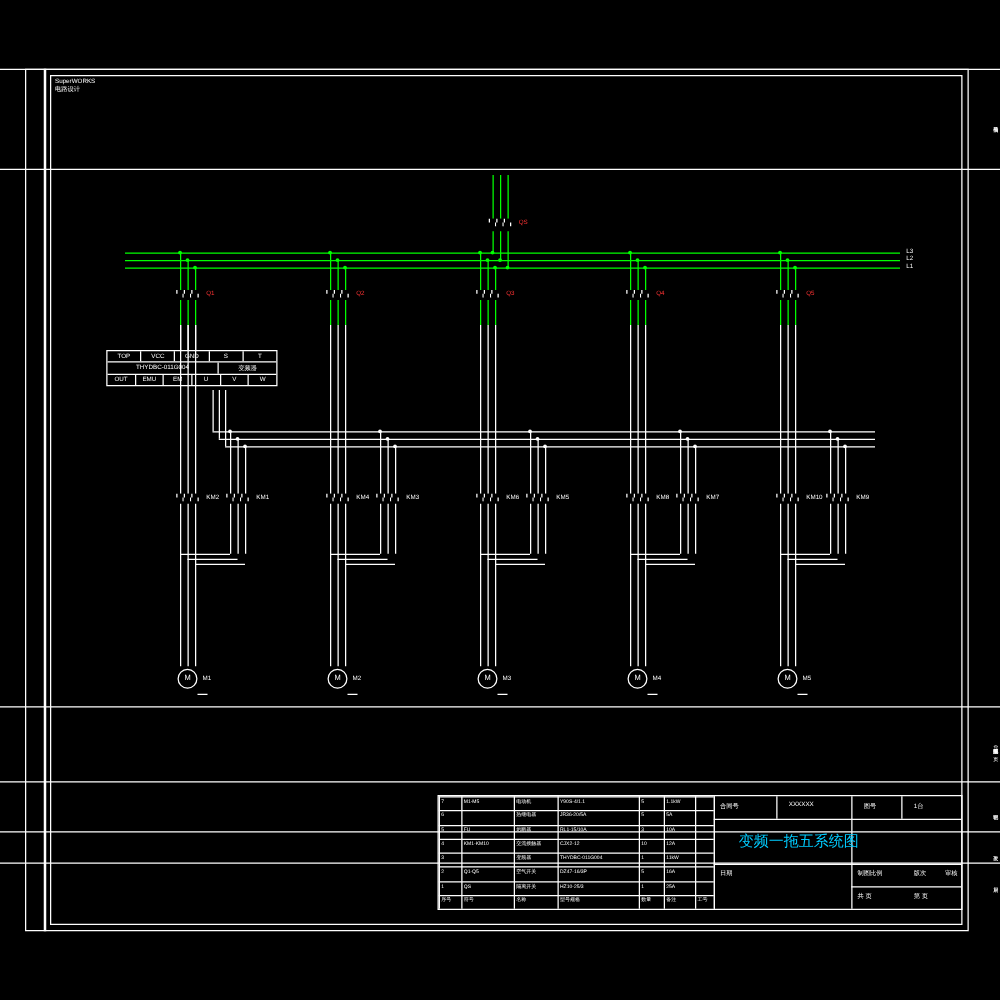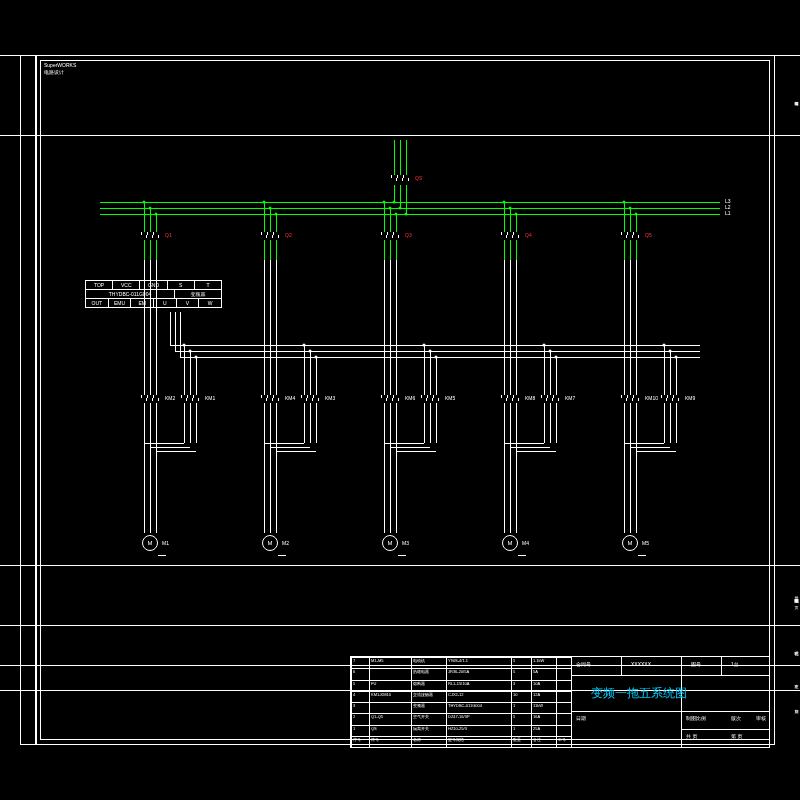--- a/index.html
+++ b/index.html
@@ -75,21 +75,21 @@
     color: #fff;
     font-size: 5px;
   }
   .vfd-row { display:flex; border-bottom:1px solid #fff; }
   .vfd-cell { flex:1; text-align:center; padding:1px 2px; border-right:1px solid #fff; }
   .vfd-cell:last-child { border-right:none; }
 
   
   .titleblock {
     position: absolute;
-    left: 350px; right: 30px; bottom: 52px; height: 90px;
+    left: 350px; right: 30px; bottom: 72px; height: 90px;
     border: 1px solid #fff;
   }
   .tb-vline { position:absolute; top:0; bottom:0; width:1px; background:#fff; }
   .tb-hline { position:absolute; left:0; right:0; height:1px; background:#fff; }
   .tb-txt { position:absolute; color:#fff; font-size:5px; white-space:nowrap; }
   .tb-title { font-size: 12px; color:#0cf; }
 
   
   .brk {
     position: absolute;

